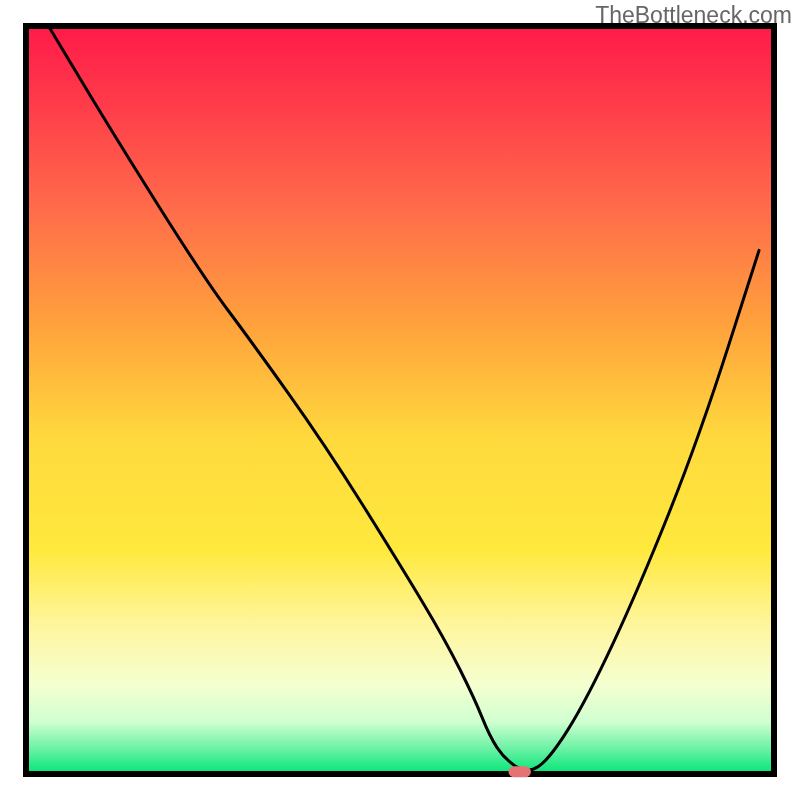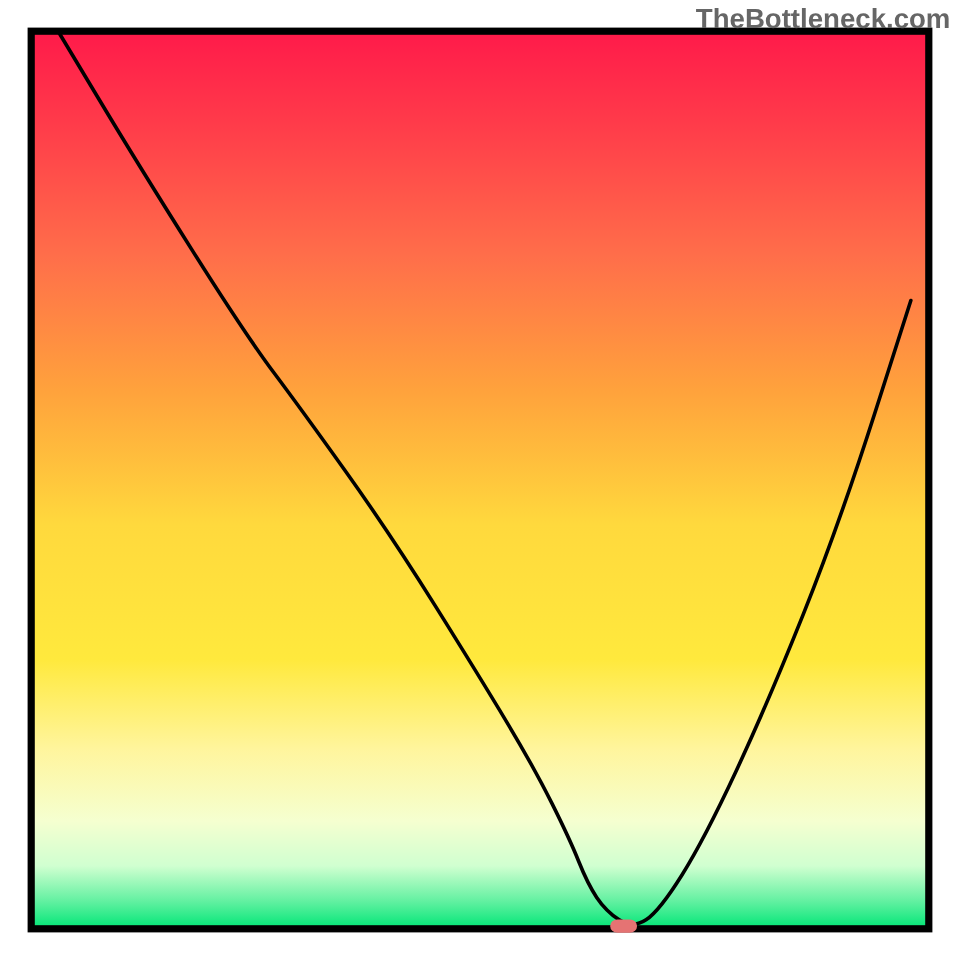--- a/index.html
+++ b/index.html
@@ -14,21 +14,21 @@
     position: relative;
     width: 800px;
     height: 800px;
   }
   .watermark {
     position: absolute;
     top: 2px;
     right: 8px;
     font-size: 23px;
     color: #666666;
-    font-weight: bold;
+    font-weight: normal;
     z-index: 10;
   }
   svg.plot {
     position: absolute;
     top: 0;
     left: 0;
     width: 800px;
     height: 800px;
   }
 </style>

